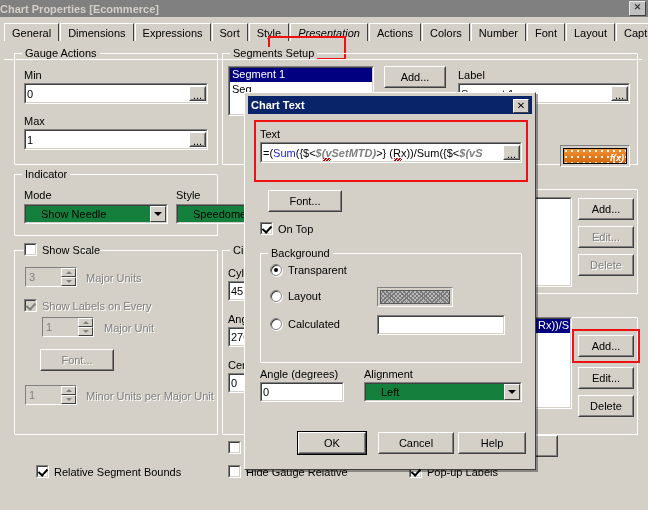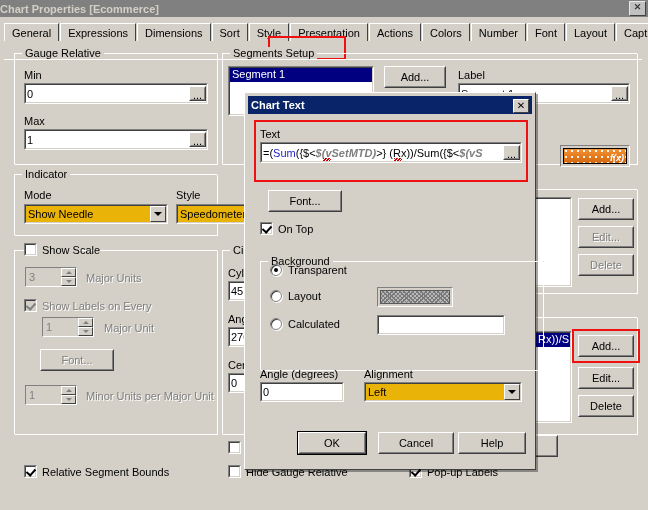--- a/index.html
+++ b/index.html
@@ -39,21 +39,21 @@
   .tabstrip{position:absolute;left:4px;top:5px;height:19px;display:flex;align-items:flex-end;}
   .tab{
     height:18px;padding:1px 7px;
     background:#d4d0c8;
     border-top:1px solid #fff;border-left:1px solid #fff;
     border-right:1px solid #404040;
     display:flex;align-items:center;
     font-size:11px;margin-right:1px;
     box-sizing:border-box;
   }
-  .tab.sel{position:relative;}
+  .tab.sel{position:relative;font-style:italic;}
   .tab-hl{
     position:absolute;left:268px;top:19px;width:78px;height:24px;
     border:2px solid #ee1111;box-sizing:border-box;pointer-events:none;
   }
   .tab-underline{
     position:absolute;left:4px;top:42px;width:638px;height:2px;
     border-top:1px solid #fff;
   }
 
   
@@ -121,24 +121,24 @@
     display:flex;align-items:flex-end;justify-content:center;
     font-size:11px;line-height:9px;
   }
   .ellipsis-btn:after{
     content:"";position:absolute;left:0;top:0;right:0;bottom:0;
     border:1px solid #d4d0c8;border-right-color:#808080;border-bottom-color:#808080;
     pointer-events:none;
   }
 
   .combo{
-    position:absolute;background:#eab308;
+    position:absolute;background:#15803d;
     border:1px solid #808080;border-right-color:#fff;border-bottom-color:#fff;
     box-sizing:border-box;display:flex;align-items:center;
-    font-size:11px;padding-left:3px;overflow:hidden;white-space:nowrap;
+    font-size:11px;padding-left:16px;overflow:hidden;white-space:nowrap;
   }
   .combo-inner{
     position:absolute;left:0;top:0;right:0;bottom:0;
     border:1px solid #404040;border-right-color:#d4d0c8;border-bottom-color:#d4d0c8;
     pointer-events:none;
   }
   .combo-arrow{
     position:absolute;right:1px;top:1px;bottom:1px;width:16px;
     background:#d4d0c8;
     border:1px solid #fff;border-right-color:#404040;border-bottom-color:#404040;
@@ -291,37 +291,37 @@
 
   <div class="win-titlebar">
     <span class="win-title-text">Chart Properties [Ecommerce]</span>
     <div class="win-close">✕</div>
   </div>
 
   <div class="win-body">
 
     <div class="tabstrip">
       <div class="tab">General</div>
+      <div class="tab">Dimensions</div>
       <div class="tab">Expressions</div>
-      <div class="tab">Dimensions</div>
       <div class="tab">Sort</div>
       <div class="tab">Style</div>
       <div class="tab sel">Presentation</div>
       <div class="tab">Actions</div>
       <div class="tab">Colors</div>
       <div class="tab">Number</div>
       <div class="tab">Font</div>
       <div class="tab">Layout</div>
       <div class="tab">Caption</div>
     </div>
     <div class="tab-hl"></div>
     <div class="tab-underline"></div>
 
     <div class="group" style="left:14px;top:36px;width:204px;height:112px;">
-      <span class="group-lbl">Gauge Relative</span>
+      <span class="group-lbl">Gauge Actions</span>
     </div>
     <span class="lbl" style="left:24px;top:52px;">Min</span>
     <div class="tbox" style="left:24px;top:66px;width:184px;height:21px;">
       <span>0</span>
       <div class="tbox-inner"></div>
     </div>
     <div class="ellipsis-btn" style="left:189px;top:69px;height:15px;">...</div>
 
     <span class="lbl" style="left:24px;top:98px;">Max</span>
     <div class="tbox" style="left:24px;top:112px;width:184px;height:21px;">
@@ -418,20 +418,21 @@
     <div class="tbox" style="left:228px;top:356px;width:34px;height:20px;">
       <span>0</span>
       <div class="tbox-inner"></div>
     </div>
 
     <div class="group" style="left:222px;top:36px;width:416px;height:112px;">
       <span class="group-lbl">Segments Setup</span>
     </div>
     <div class="listbox" style="left:228px;top:49px;width:146px;height:50px;">
       <div class="li sel">Segment 1</div>
+      <div class="li">Seg</div>
     </div>
     <div class="btn" style="left:384px;top:49px;width:62px;height:22px;">Add...</div>
 
     <span class="lbl" style="left:458px;top:52px;">Label</span>
     <div class="tbox" style="left:458px;top:66px;width:172px;height:21px;">
       <span>Segment 1</span>
       <div class="tbox-inner"></div>
     </div>
     <div class="ellipsis-btn" style="left:611px;top:69px;height:15px;">...</div>
 
@@ -443,29 +444,29 @@
 
     <div class="group" style="left:530px;top:172px;width:108px;height:105px;"></div>
     <div class="tbox" style="left:534px;top:180px;width:38px;height:90px;">
       <div class="tbox-inner"></div>
     </div>
     <div class="btn" style="left:578px;top:181px;width:56px;height:22px;">Add...</div>
     <div class="btn dis" style="left:578px;top:209px;width:56px;height:22px;">Edit...</div>
     <div class="btn dis" style="left:578px;top:237px;width:56px;height:22px;">Delete</div>
 
     <div class="group" style="left:530px;top:300px;width:108px;height:118px;"></div>
-    <div class="listbox" style="left:534px;top:314px;width:38px;height:92px;">
+    <div class="listbox" style="left:534px;top:300px;width:38px;height:92px;">
       <div class="li sel">Rx))/S</div>
     </div>
     <div class="btn" style="left:578px;top:318px;width:56px;height:22px;">Add...</div>
     <div class="redbox" style="left:572px;top:312px;width:68px;height:34px;"></div>
     <div class="btn" style="left:578px;top:350px;width:56px;height:22px;">Edit...</div>
     <div class="btn" style="left:578px;top:378px;width:56px;height:22px;">Delete</div>
 
-    <div class="chk" style="left:24px;top:448px;">
+    <div class="chk" style="left:36px;top:448px;">
       <span class="box on"></span>
       <span>Relative Segment Bounds</span>
     </div>
     <div class="chk" style="left:228px;top:424px;">
       <span class="box"></span>
       <span>H</span>
     </div>
     <div class="chk" style="left:228px;top:448px;">
       <span class="box"></span>
       <span>Hide Gauge Relative</span>
@@ -498,21 +499,21 @@
     <div class="squig" style="left:148px;top:64px;"></div>
     <div class="ellipsis-btn" style="left:257px;top:51px;height:15px;">...</div>
 
     <div class="btn" style="left:22px;top:96px;width:74px;height:22px;">Font...</div>
 
     <div class="chk" style="left:14px;top:128px;">
       <span class="box on"></span>
       <span>On Top</span>
     </div>
 
-    <div class="group" style="left:14px;top:167px;width:284px;height:110px;">
+    <div class="group" style="left:14px;top:159px;width:262px;height:110px;">
       <span class="group-lbl">Background</span>
     </div>
     <div class="rad" style="left:24px;top:170px;">
       <span class="circ on"></span>
       <span>Transparent</span>
     </div>
     <div class="rad" style="left:24px;top:196px;">
       <span class="circ"></span>
       <span>Layout</span>
     </div>

